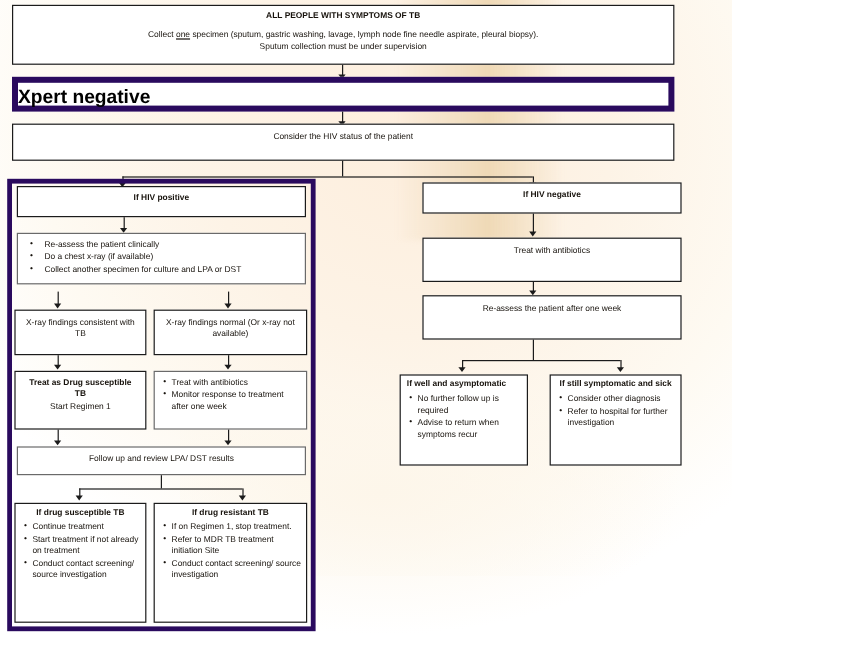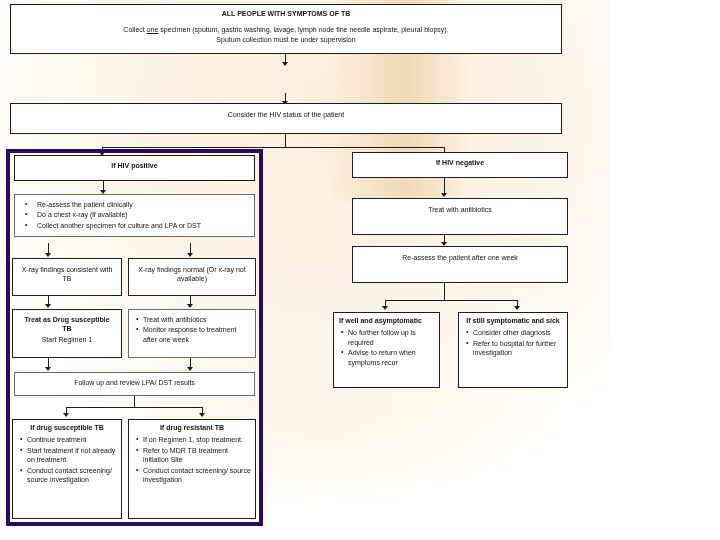--- a/index.html
+++ b/index.html
@@ -130,20 +130,23 @@
     <div class="ctr bold">ALL PEOPLE WITH SYMPTOMS OF TB</div>
     <div class="ctr" style="padding-top:7px;">
       <span>Collect </span><span class="u">one</span><span> specimen (sputum, gastric washing, lavage, lymph node fine needle aspirate, pleural biopsy).</span>
     </div>
     <div class="ctr" style="padding-top:0;">Sputum collection must be under supervision</div>
   </div>
 
   <div class="vline" style="left:285px; top:54px; height:9px;"></div>
   <div class="arrow" style="left:282px; top:62px;"></div>
 
+  <div class="purple-band" style="left:10px; top:64px; width:552px; height:29px;">
+    <div class="ctr" style="padding-top:4px; font-weight:bold;">Xpert negative</div>
+  </div>
 
   <div class="vline" style="left:285px; top:93px; height:9px;"></div>
   <div class="arrow" style="left:282px; top:101px;"></div>
 
   <div class="node dark" style="left:10px; top:103px; width:552px; height:31px;">
     <div class="ctr" style="padding-top:6px;">Consider the HIV status of the patient</div>
   </div>
 
   <div class="vline" style="left:285px; top:134px; height:13px;"></div>
   <div class="hline" style="left:102px; top:147px; width:342px;"></div>

